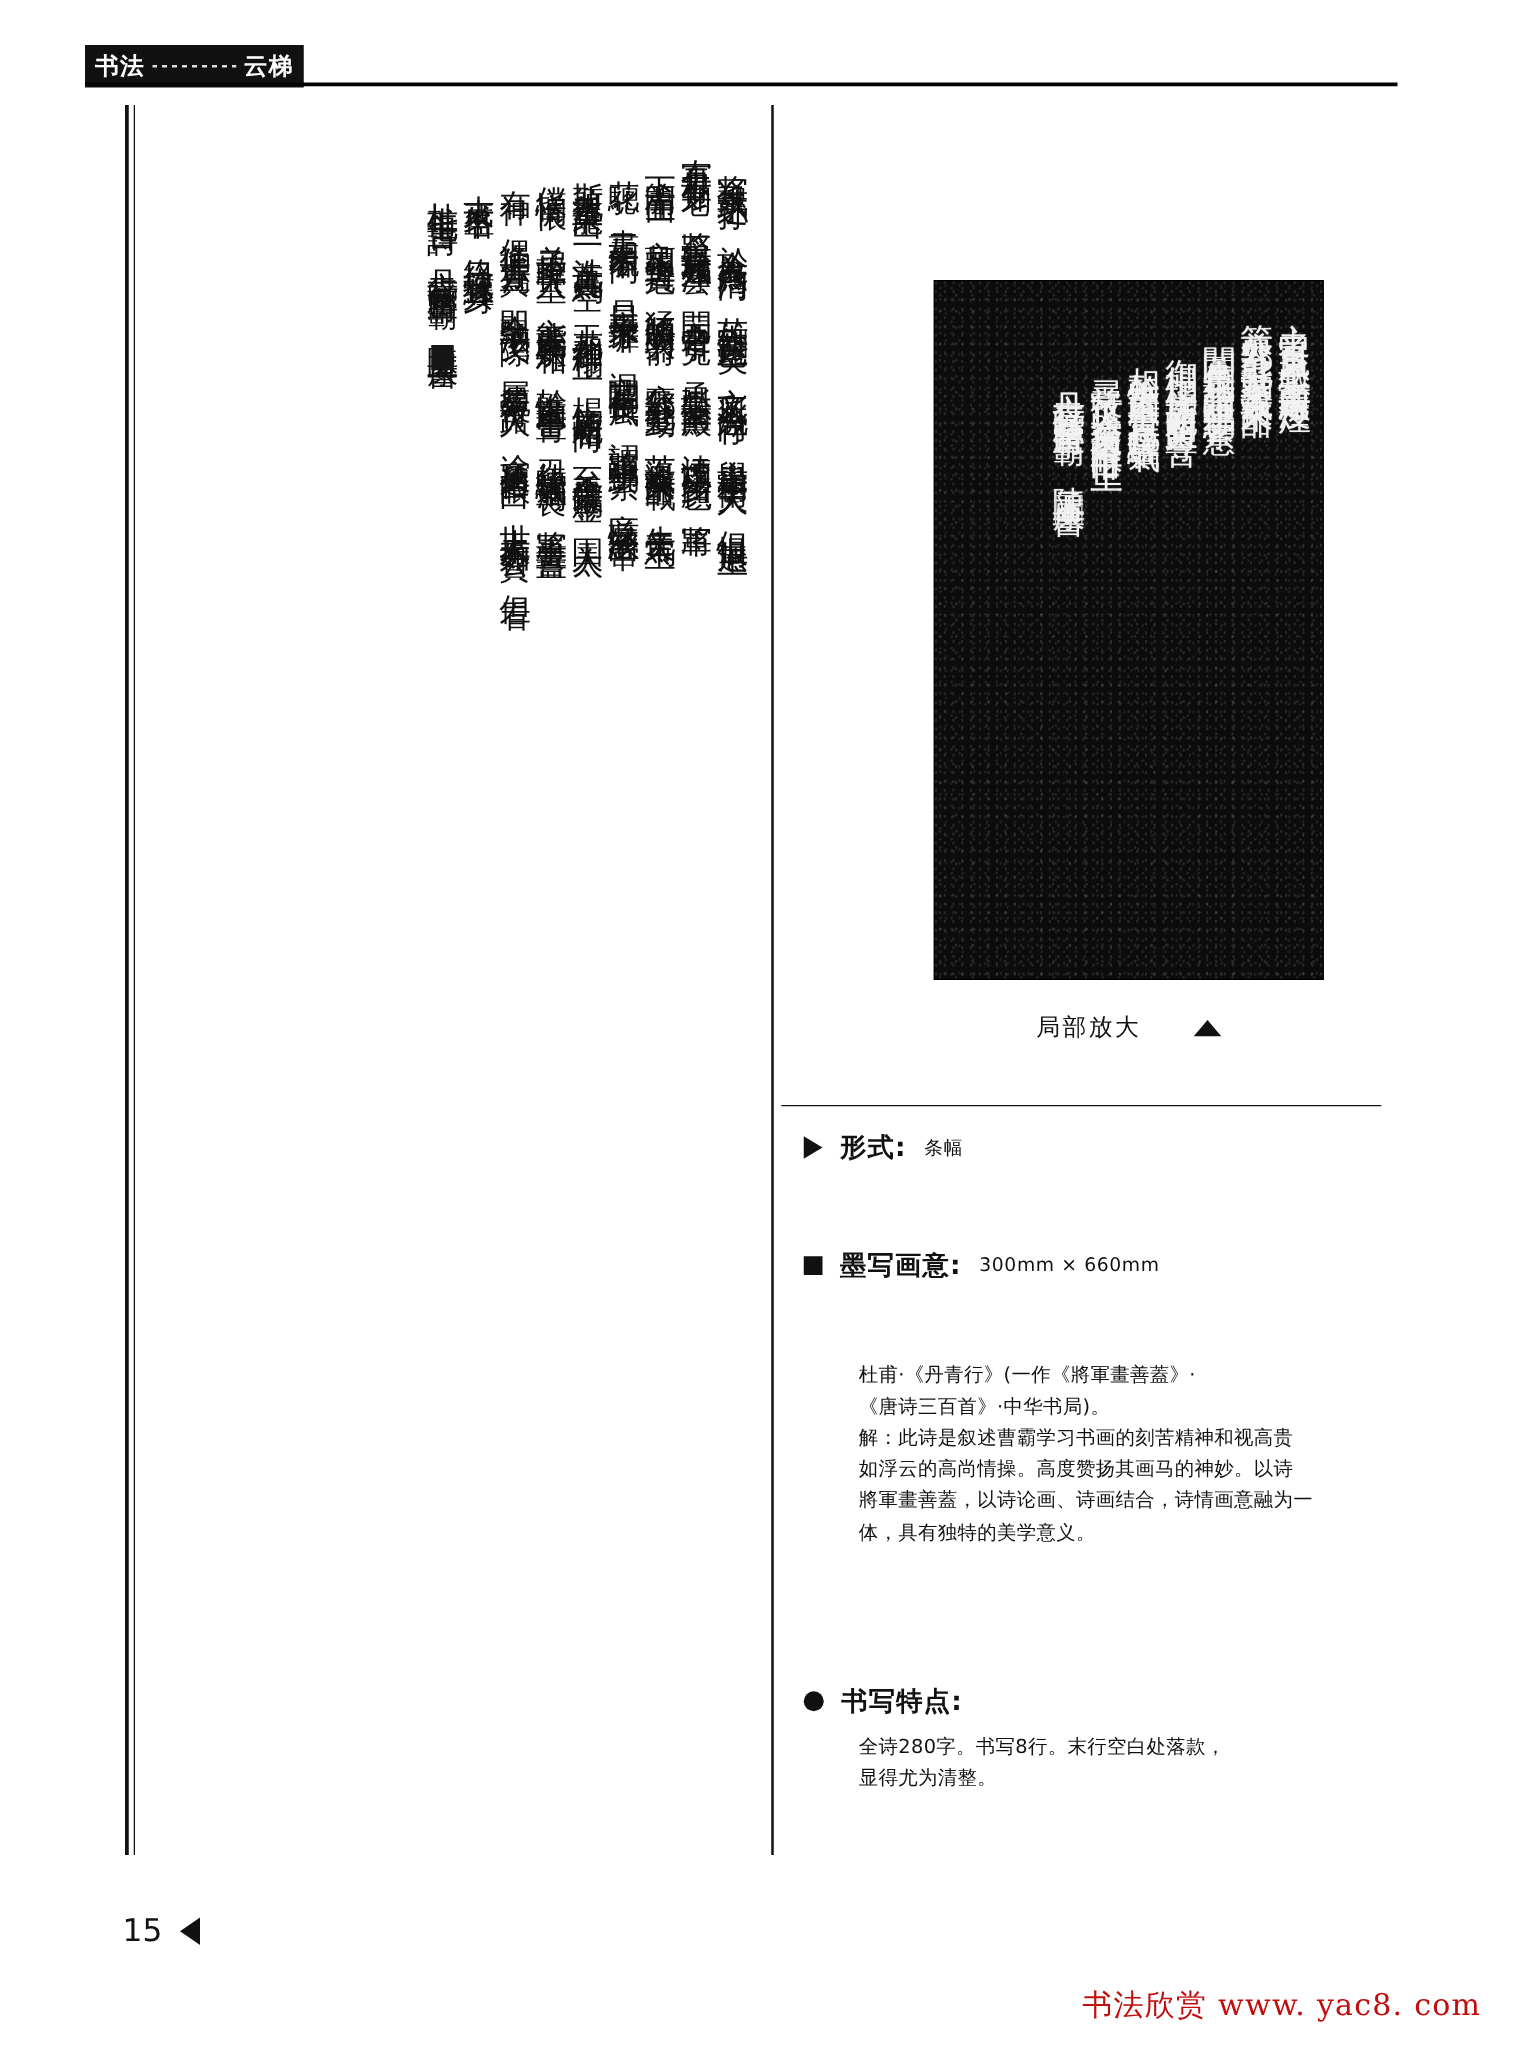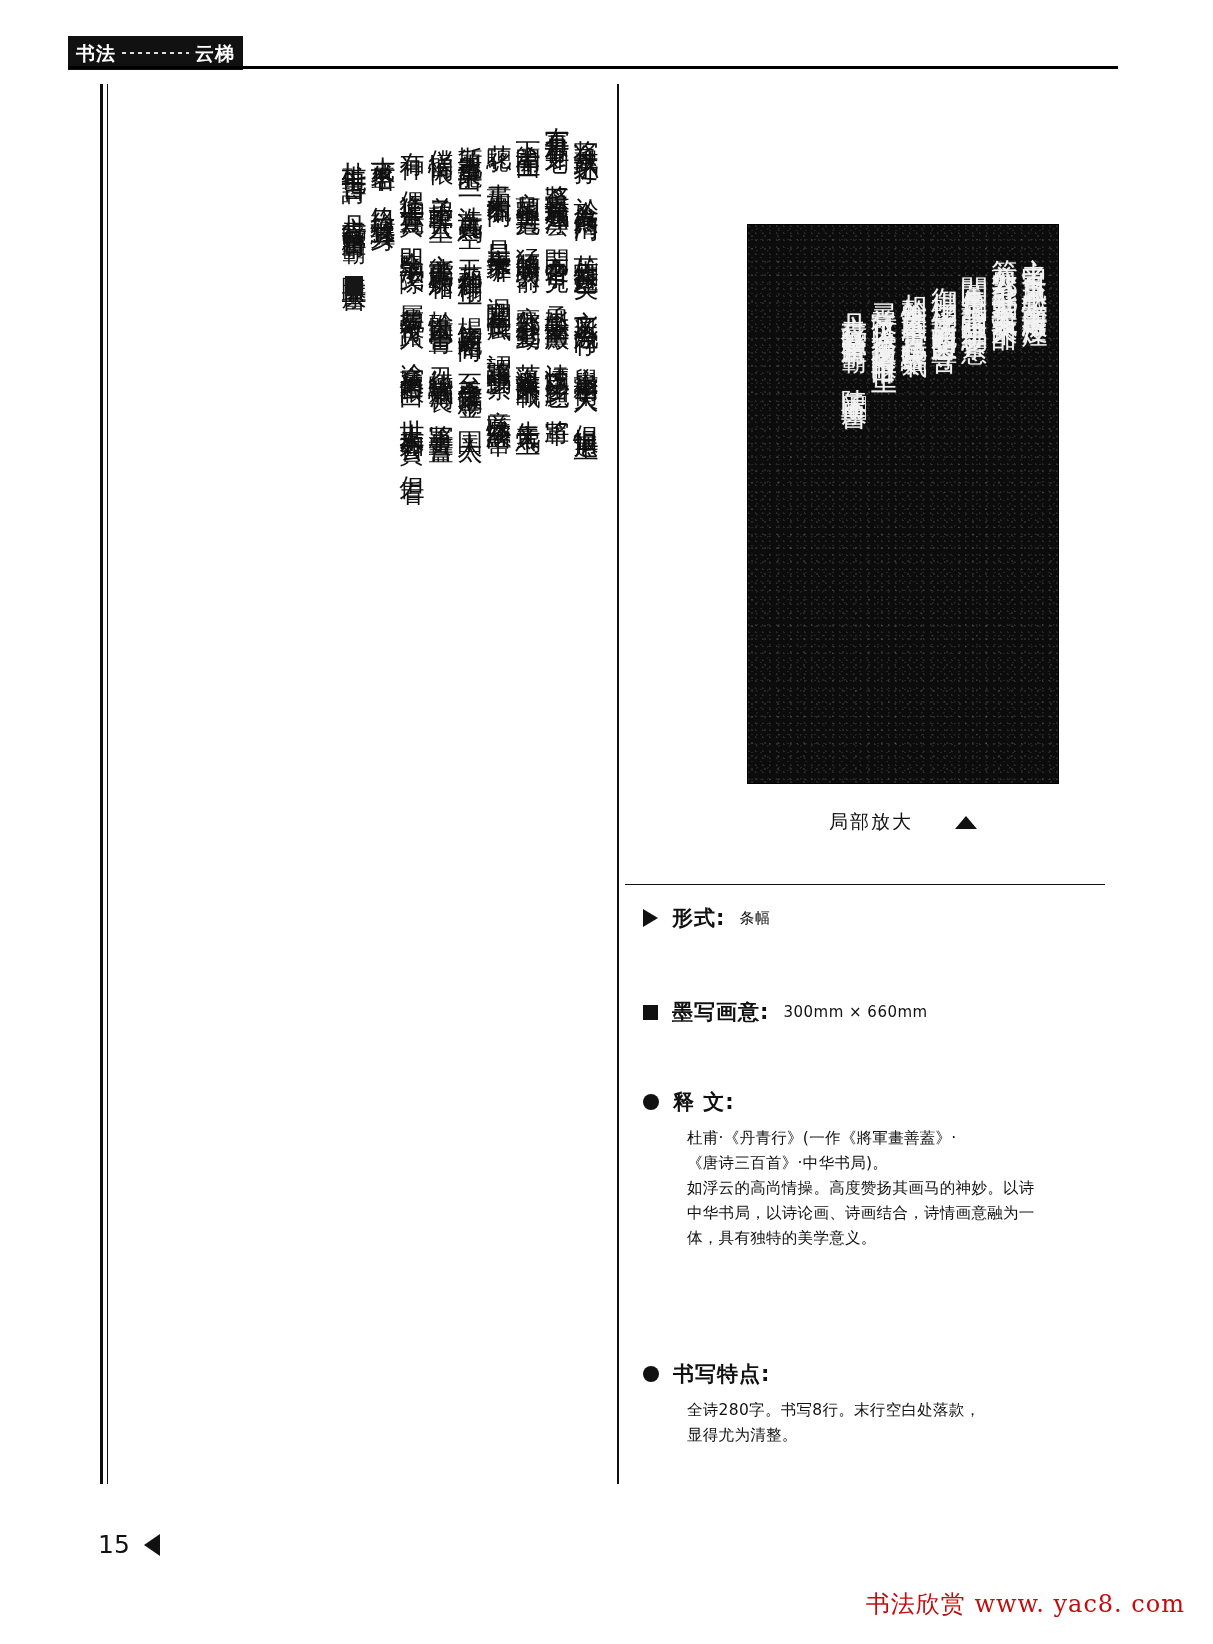--- a/index.html
+++ b/index.html
@@ -393,29 +393,26 @@
 
       <div class="spec-item gap-size">
         <div class="spec-head">
           <span class="bullet-sq"></span>
           <span class="spec-label">墨写画意:</span>
           <span class="spec-value">300mm × 660mm</span>
         </div>
       </div>
 
       <div class="spec-item gap-shiwen">
-        <div class="spec-head">
-          <span class="bullet-circ"></span>
-          <span class="spec-label">释 文:</span>
-        </div>
         <div class="spec-body">
           <p>杜甫·《丹青行》(一作《將軍畫善蓋》·</p>
           <p>《唐诗三百首》·中华书局)。</p>
+          <p>解：此诗是叙述曹霸学习书画的刻苦精神和视高贵</p>
           <p>如浮云的高尚情操。高度赞扬其画马的神妙。以诗</p>
-          <p>中华书局，以诗论画、诗画结合，诗情画意融为一</p>
+          <p>將軍畫善蓋，以诗论画、诗画结合，诗情画意融为一</p>
           <p>体，具有独特的美学意义。</p>
         </div>
       </div>
 
       <div class="spec-item gap-feat">
         <div class="spec-head">
           <span class="bullet-circ"></span>
           <span class="spec-label">书写特点:</span>
         </div>
         <div class="spec-body">

